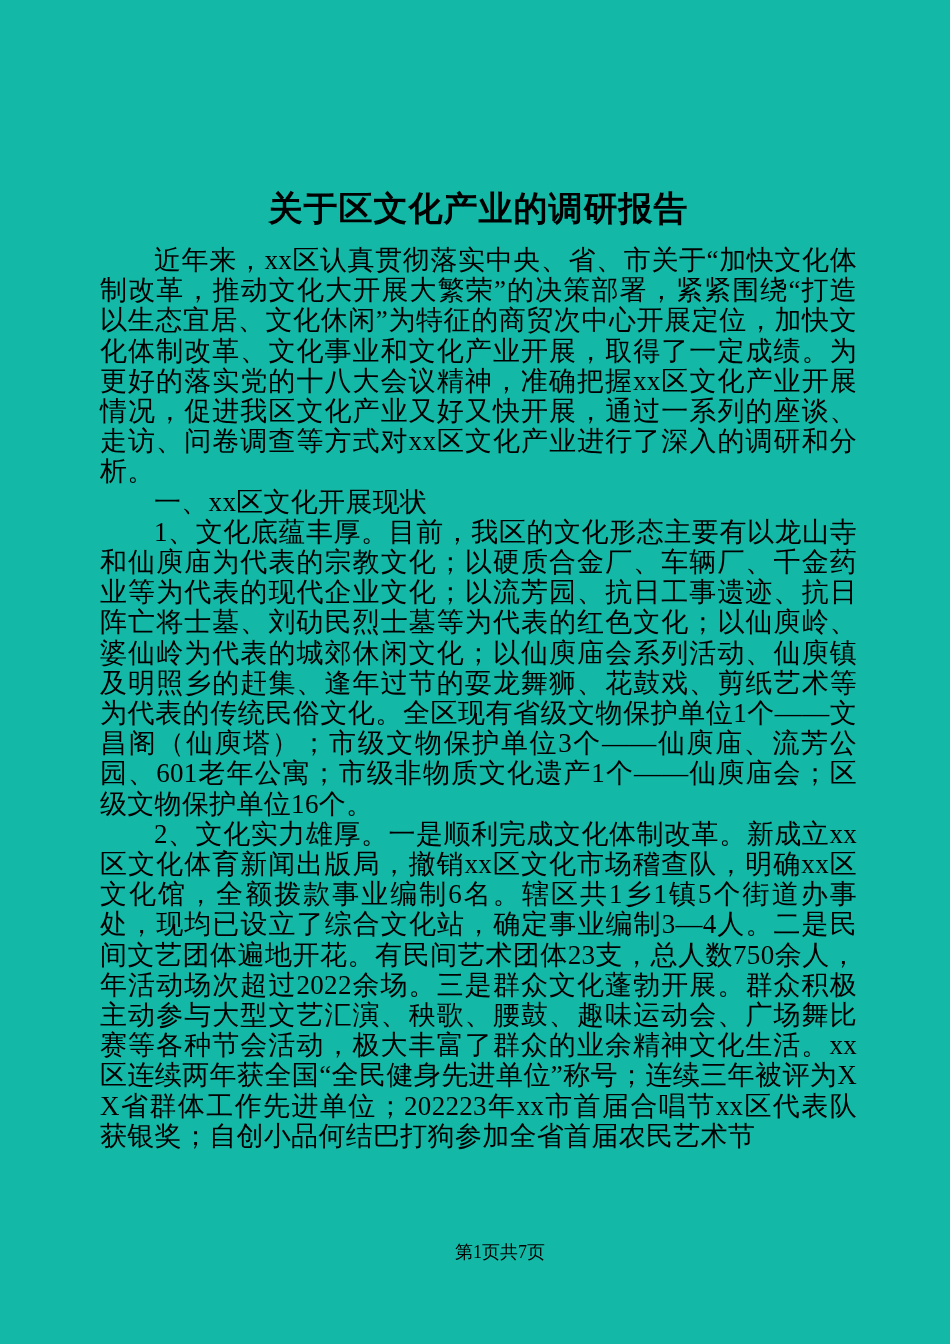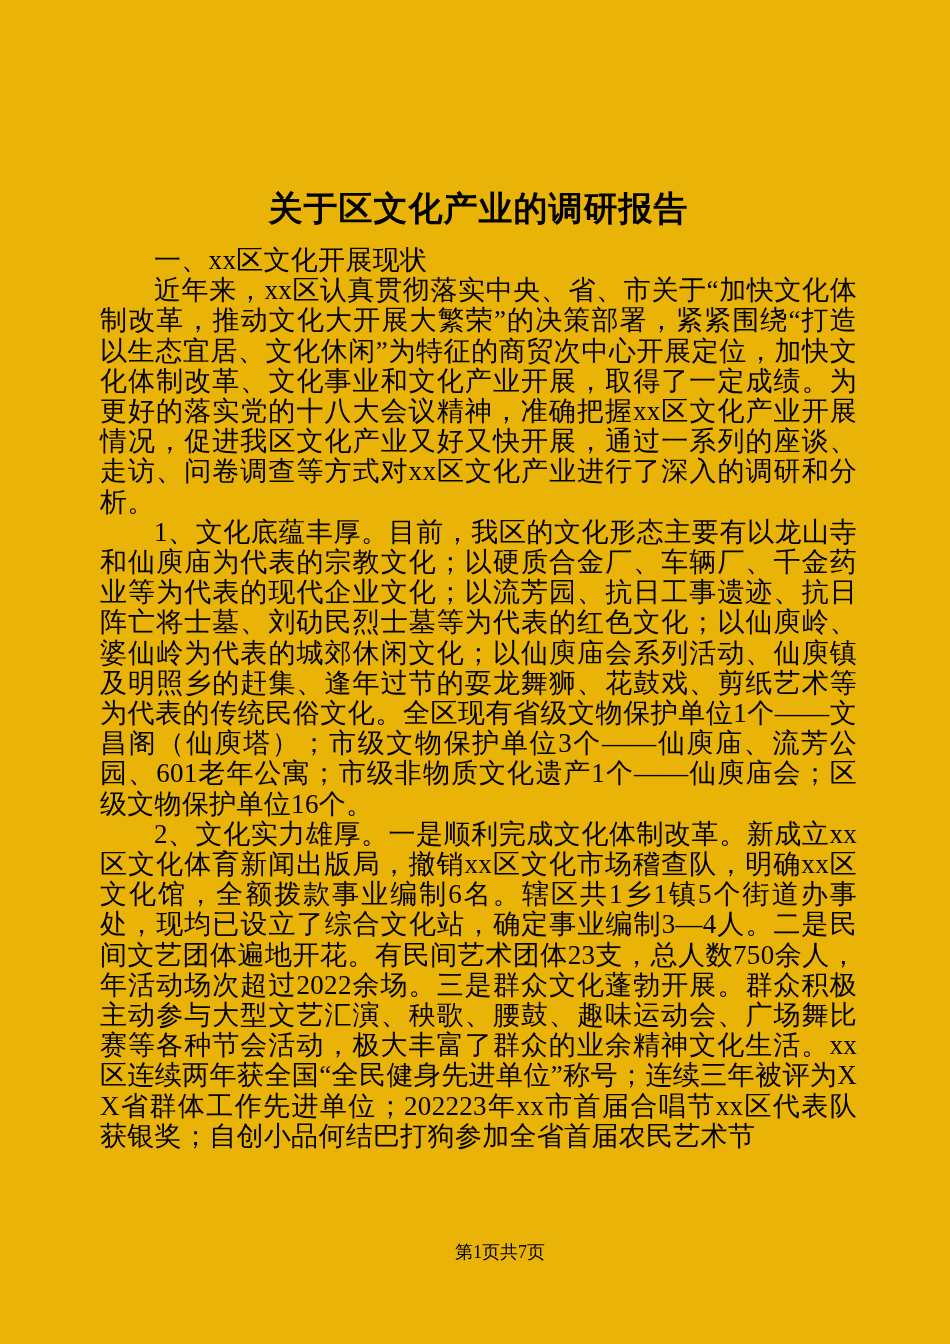--- a/index.html
+++ b/index.html
@@ -9,21 +9,21 @@
   }
   body {
     width: 950px;
     height: 1344px;
     overflow: hidden;
   }
   .page {
     position: relative;
     width: 950px;
     height: 1344px;
-    background: #eab308;
+    background: #14b8a6;
     color: #000000;
     font-family: "Liberation Serif", "DejaVu Serif", serif;
   }
   .content {
     position: absolute;
     left: 100px;
     top: 186px;
     width: 757px;
   }
   .doc-title {
@@ -58,22 +58,22 @@
   }
   .page-footer .total {
   }
 </style>
 </head>
 <body>
 
 <div class="page">
   <div class="content">
     <h1 class="doc-title">关于区文化产业的调研报告</h1>
+    <p class="para">近年来，xx区认真贯彻落实中央、省、市关于“加快文化体制改革，推动文化大开展大繁荣”的决策部署，紧紧围绕“打造以生态宜居、文化休闲”为特征的商贸次中心开展定位，加快文化体制改革、文化事业和文化产业开展，取得了一定成绩。为更好的落实党的十八大会议精神，准确把握xx区文化产业开展情况，促进我区文化产业又好又快开展，通过一系列的座谈、走访、问卷调查等方式对xx区文化产业进行了深入的调研和分析。</p>
     <p class="para">一、xx区文化开展现状</p>
-    <p class="para">近年来，xx区认真贯彻落实中央、省、市关于“加快文化体制改革，推动文化大开展大繁荣”的决策部署，紧紧围绕“打造以生态宜居、文化休闲”为特征的商贸次中心开展定位，加快文化体制改革、文化事业和文化产业开展，取得了一定成绩。为更好的落实党的十八大会议精神，准确把握xx区文化产业开展情况，促进我区文化产业又好又快开展，通过一系列的座谈、走访、问卷调查等方式对xx区文化产业进行了深入的调研和分析。</p>
     <p class="para">1、文化底蕴丰厚。目前，我区的文化形态主要有以龙山寺和仙庾庙为代表的宗教文化；以硬质合金厂、车辆厂、千金药业等为代表的现代企业文化；以流芳园、抗日工事遗迹、抗日阵亡将士墓、刘劯民烈士墓等为代表的红色文化；以仙庾岭、婆仙岭为代表的城郊休闲文化；以仙庾庙会系列活动、仙庾镇及明照乡的赶集、逢年过节的耍龙舞狮、花鼓戏、剪纸艺术等为代表的传统民俗文化。全区现有省级文物保护单位1个——文昌阁（仙庾塔）；市级文物保护单位3个——仙庾庙、流芳公园、601老年公寓；市级非物质文化遗产1个——仙庾庙会；区级文物保护单位16个。</p>
     <p class="para">2、文化实力雄厚。一是顺利完成文化体制改革。新成立xx区文化体育新闻出版局，撤销xx区文化市场稽查队，明确xx区文化馆，全额拨款事业编制6名。辖区共1乡1镇5个街道办事处，现均已设立了综合文化站，确定事业编制3—4人。二是民间文艺团体遍地开花。有民间艺术团体23支，总人数750余人，年活动场次超过2022余场。三是群众文化蓬勃开展。群众积极主动参与大型文艺汇演、秧歌、腰鼓、趣味运动会、广场舞比赛等各种节会活动，极大丰富了群众的业余精神文化生活。xx区连续两年获全国“全民健身先进单位”称号；连续三年被评为XX省群体工作先进单位；202223年xx市首届合唱节xx区代表队获银奖；自创小品何结巴打狗参加全省首届农民艺术节</p>
   </div>
 
   <div class="page-footer">
     <span class="pagenum">第1页</span><span class="total">共7页</span>
   </div>
 </div>
 
 </body></html>

